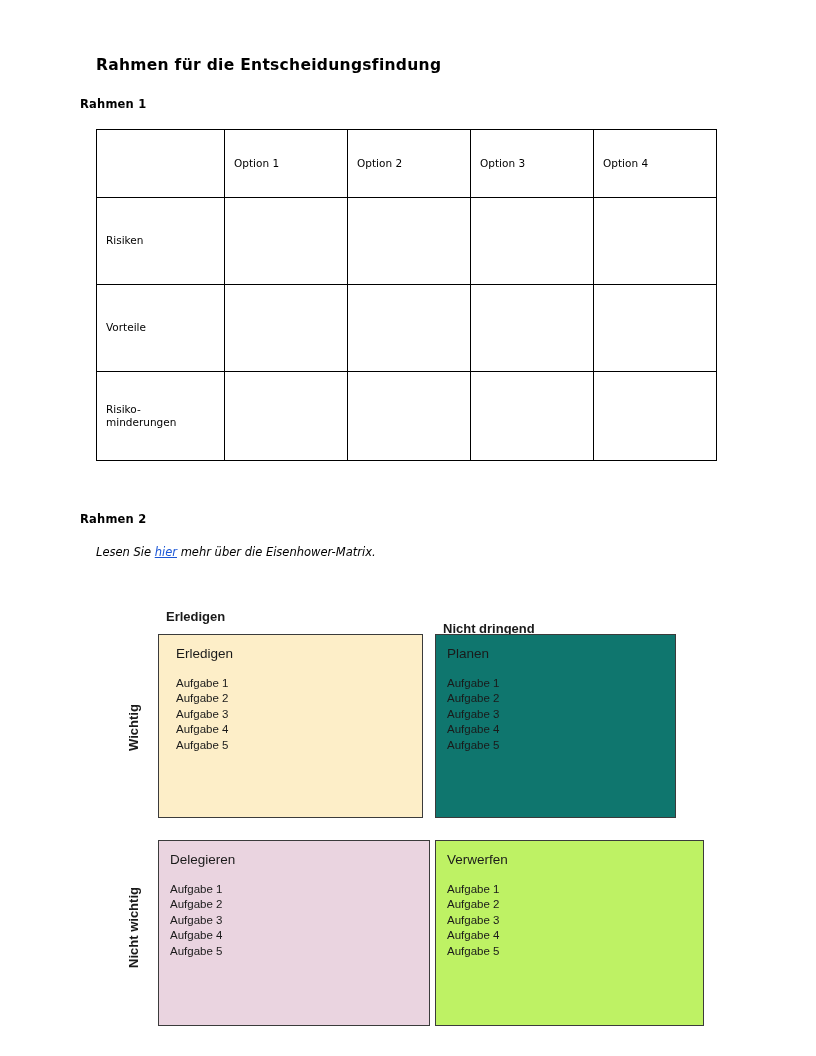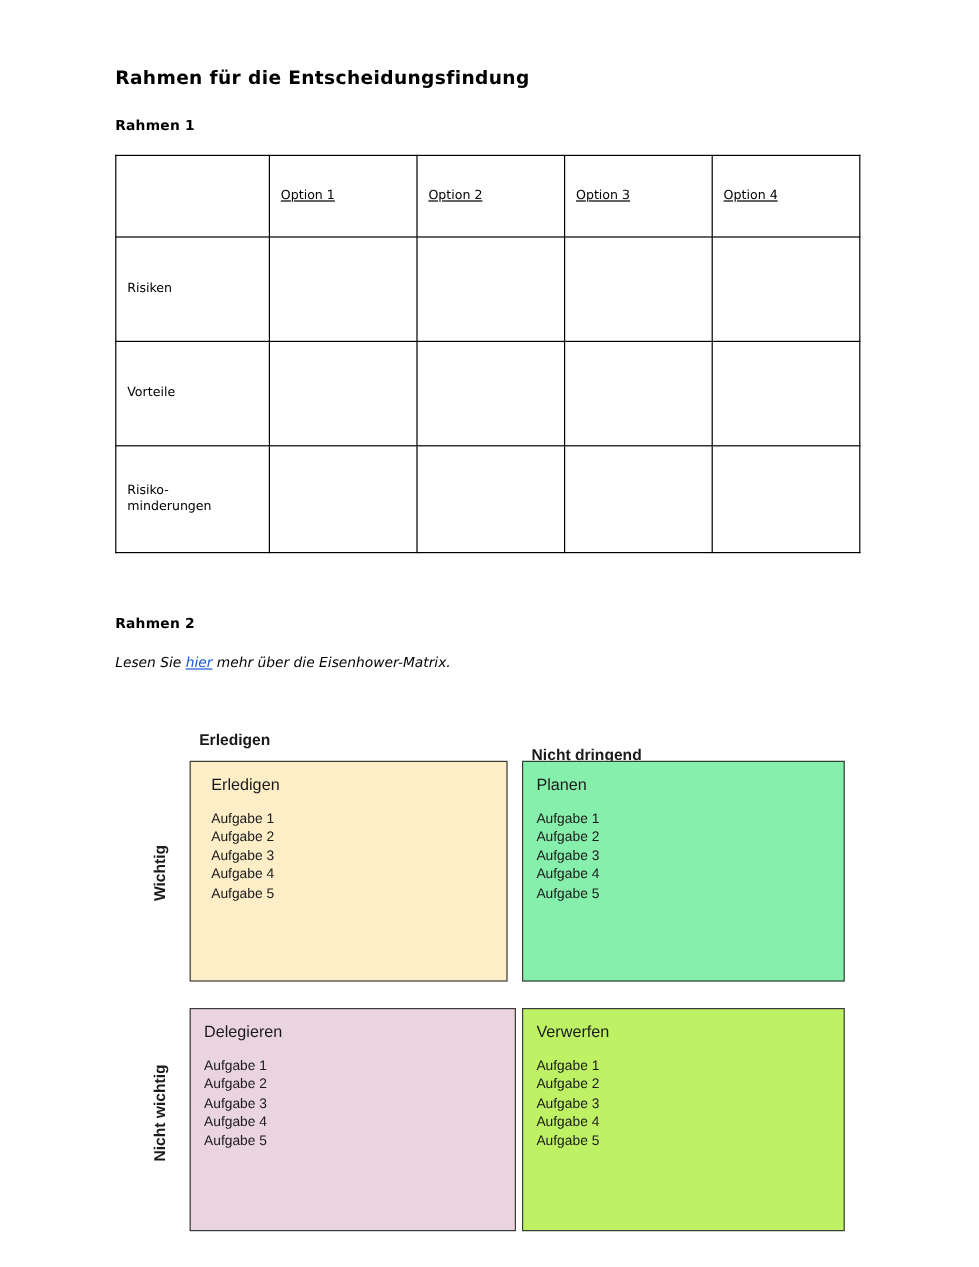--- a/index.html
+++ b/index.html
@@ -33,21 +33,21 @@
     font-family: "DejaVu Sans", sans-serif;
     font-size: 15.5px;
     font-weight: bold;
     letter-spacing: 0.3px;
     color: #000000;
     white-space: nowrap;
   }
 
   .section-heading {
     position: absolute;
-    left: 96px;
+    left: 80px;
     font-family: "DejaVu Sans", sans-serif;
     font-size: 11.5px;
     font-weight: bold;
     letter-spacing: 0.2px;
     color: #000000;
     white-space: nowrap;
   }
   #heading-rahmen-1 { top: 97px; }
   #heading-rahmen-2 { top: 512px; }
 
@@ -74,21 +74,20 @@
 
   .decision-table tr.header-row td { height: 67px; }
   .decision-table tr.body-row td   { height: 86px; }
   .decision-table tr.body-row.last td { height: 88px; }
 
   .decision-table td.row-label {
     font-weight: normal;
   }
   .decision-table td.opt-head {
     font-weight: normal;
-    text-decoration: underline;
   }
   .cell-break { display: block; }
 
   
   .intro-line {
     position: absolute;
     left: 96px;
     top: 545px;
     font-family: "DejaVu Sans", sans-serif;
     font-size: 11.5px;
@@ -179,23 +178,23 @@
     left: 158px;
     top: 634px;
     width: 265px;
     height: 184px;
     background: #fdeec8;
     padding-left: 17px;
   }
   #quadrant-plan {
     left: 435px;
     top: 634px;
-    width: 269px;
+    width: 241px;
     height: 184px;
-    background: #86efac;
+    background: #0f766e;
   }
   #quadrant-delegate {
     left: 158px;
     top: 840px;
     width: 272px;
     height: 186px;
     background: #ead4e0;
   }
   #quadrant-delete {
     left: 435px;

